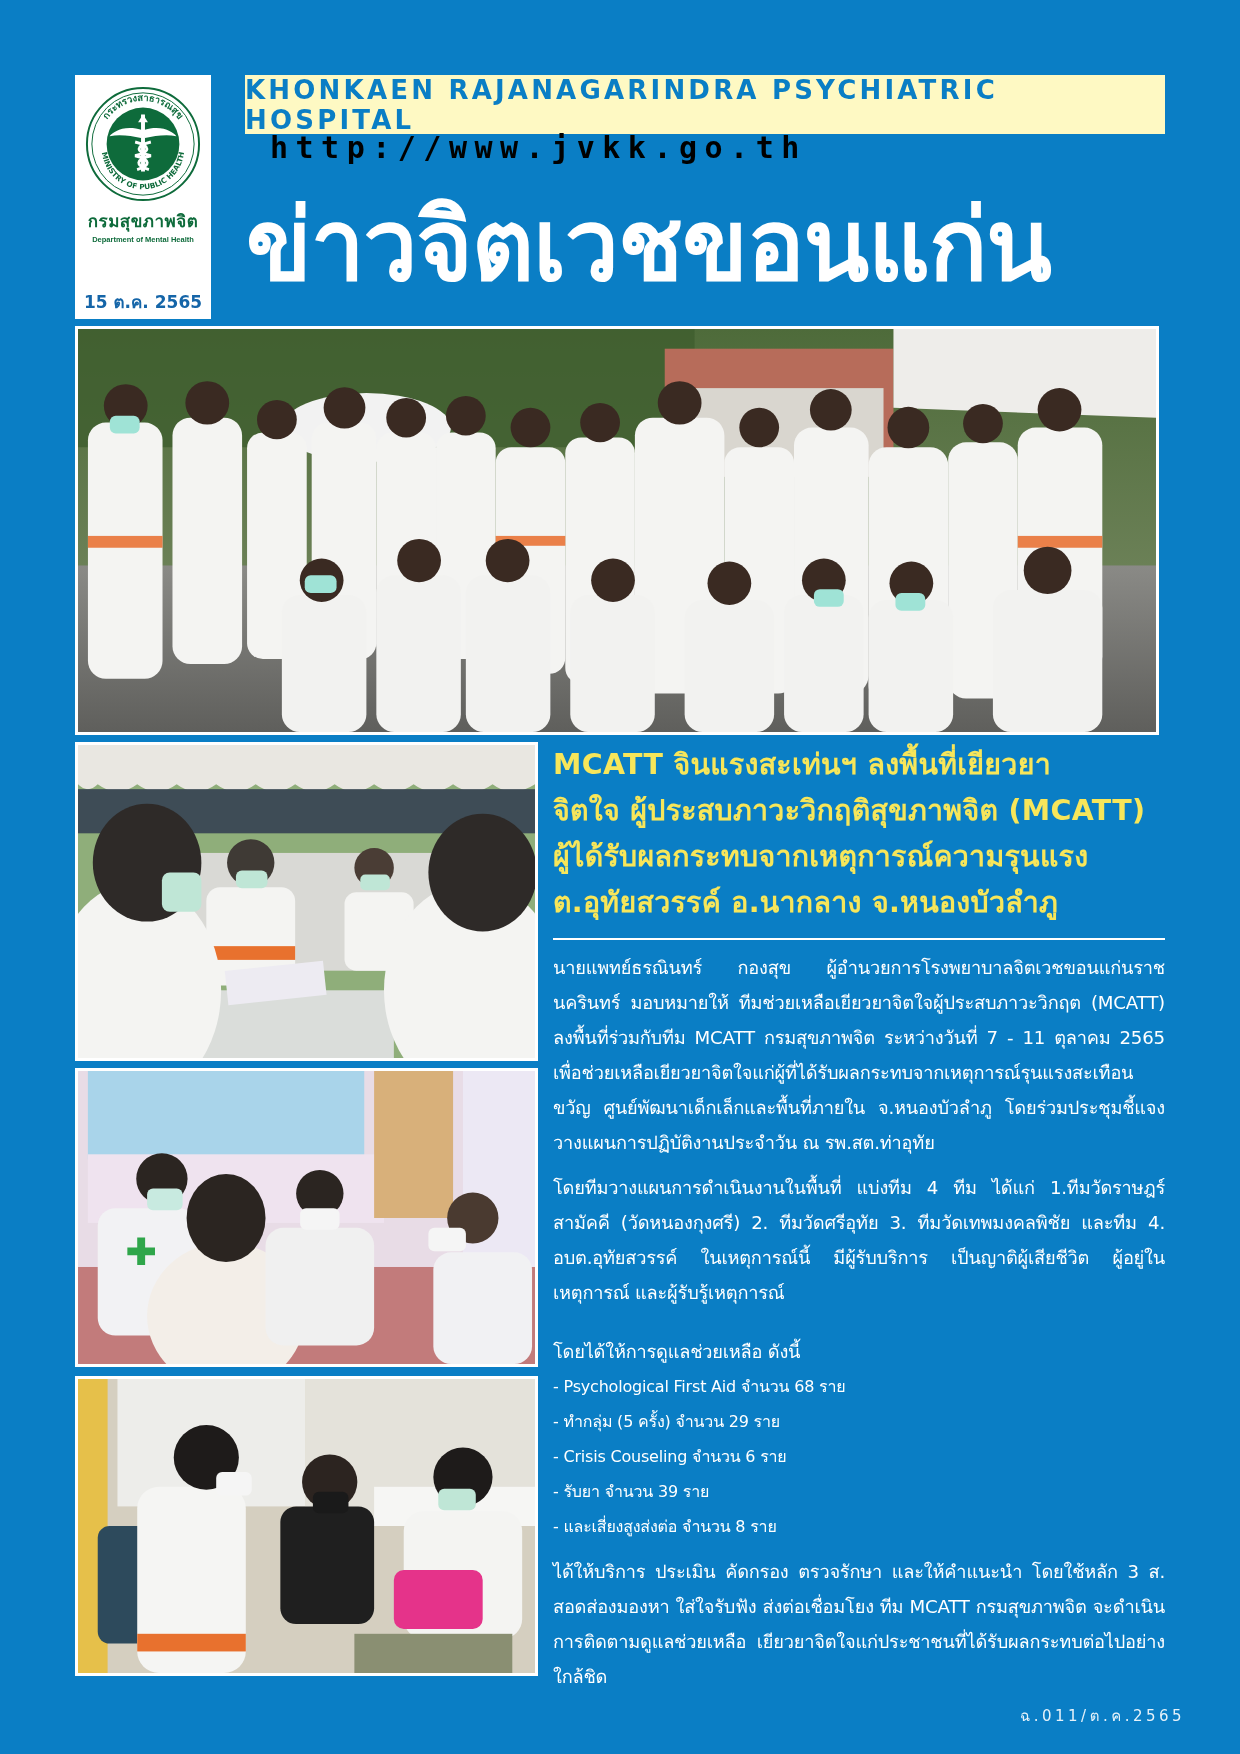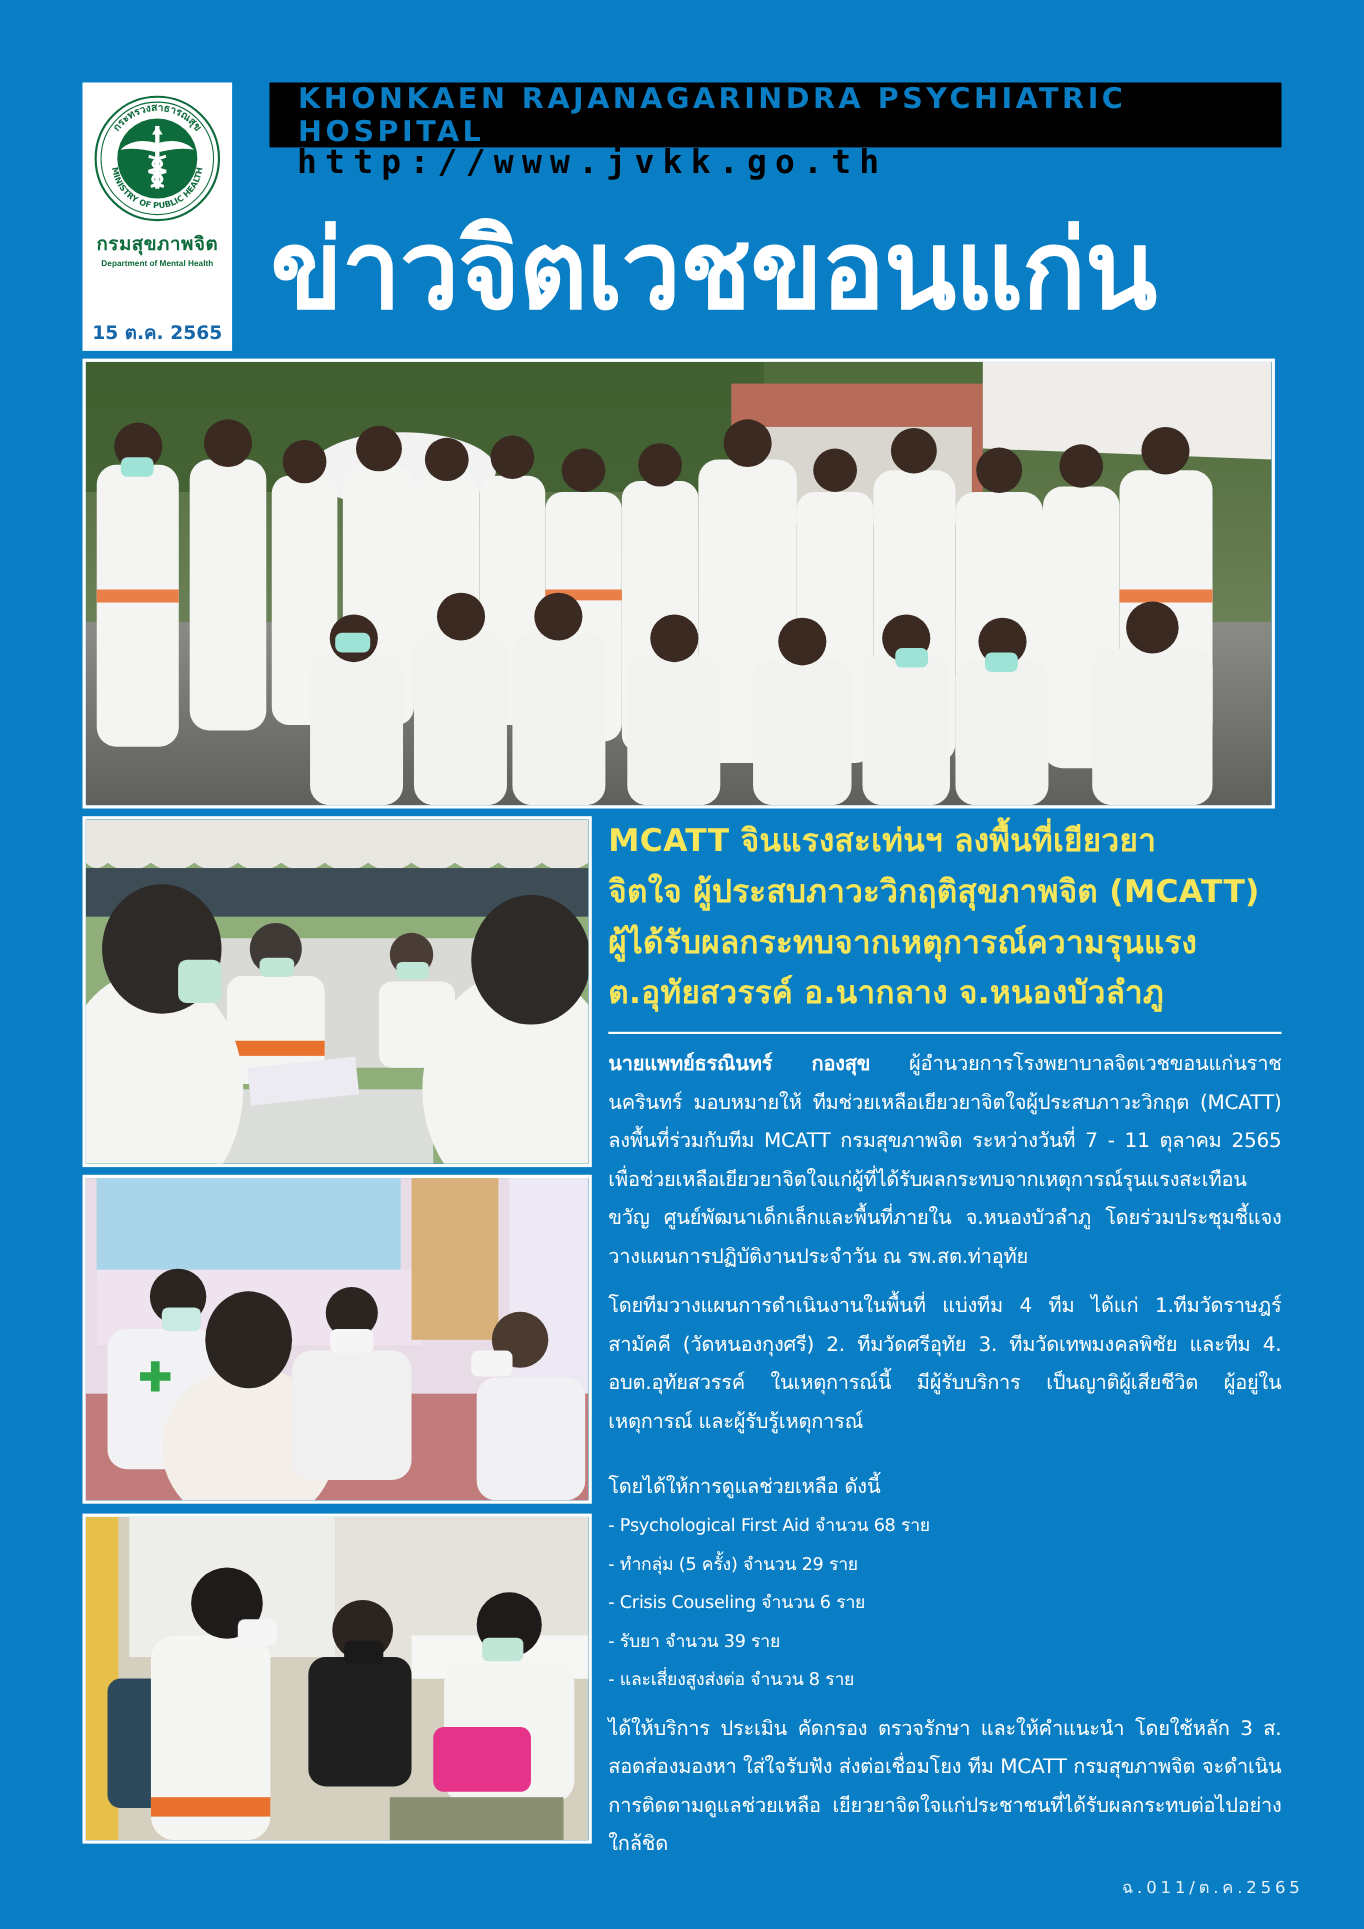--- a/index.html
+++ b/index.html
@@ -26,21 +26,21 @@
   .dept-en {
     color: #0E6B3B; font-weight: bold; font-size: 7.5px; margin-top: 1px;
     font-family: "Liberation Sans", sans-serif;
   }
   .issue-date {
     margin-top: 44px; color: #1565A8; font-weight: bold; font-size: 17px;
     font-family: "DejaVu Sans", sans-serif;
   }
   .hospital-banner {
     position: absolute; left: 245px; top: 75px; width: 920px; height: 59px;
-    background: #000000; display: flex; align-items: center; padding-left: 26px;
+    background: #fef9c3; display: flex; align-items: center; 
   }
   .hospital-name {
     color: #0A7EC5; font-weight: bold; font-size: 26px; letter-spacing: 3.2px;
     font-family: "DejaVu Sans", sans-serif;
   }
   .site-url {
     position: absolute; left: 270px; top: 130px; font-size: 30px; font-weight: bold;
     letter-spacing: 7.5px; color: #000000; font-family: "DejaVu Sans Mono", monospace;
   }
   .masthead {
@@ -61,21 +61,21 @@
   .headline {
     color: #F7E65A; font-weight: bold; font-size: 28.5px; line-height: 46px;
     font-family: "DejaVu Sans", sans-serif; text-align: justify; letter-spacing: 0.3px;
   }
   .divider { margin-top: 12px; height: 2px; background: #ffffff; width: 612px; }
   .body-text {
     font-size: 18.2px; line-height: 35px; text-align: justify; color: #ffffff;
     font-family: "DejaVu Sans", sans-serif; letter-spacing: -0.2px;
   }
   .lead { margin-top: 10px; }
-  .lead b { font-weight: bold; }
+  .lead b { font-weight: normal; }
   .para { margin-top: 10px; }
   .services-intro { margin-top: 24px; }
   .services { list-style: none; }
   .services li { font-size: 16px; line-height: 35px; }
   .closing { margin-top: 10px; }
   .footer-code {
     position: absolute; left: 1020px; top: 1704px; font-size: 15px; letter-spacing: 3.5px;
     color: #E6F2FA; font-family: "DejaVu Sans", sans-serif;
   }
 </style>

